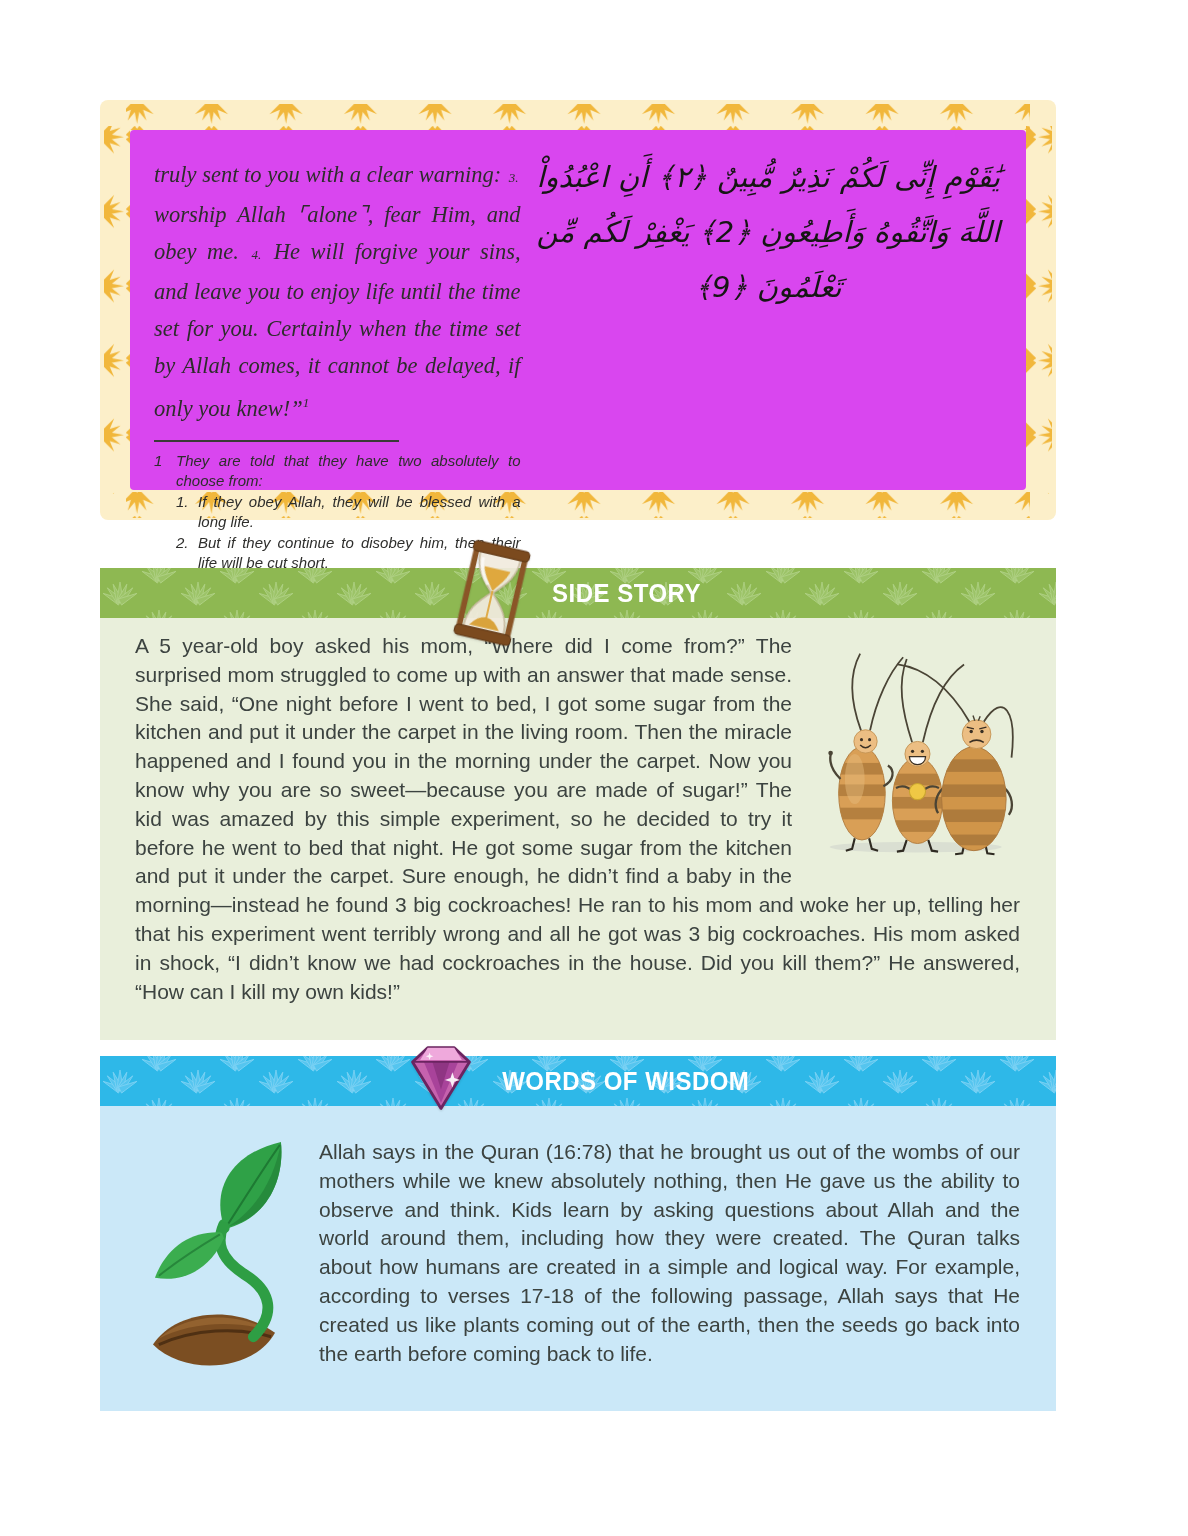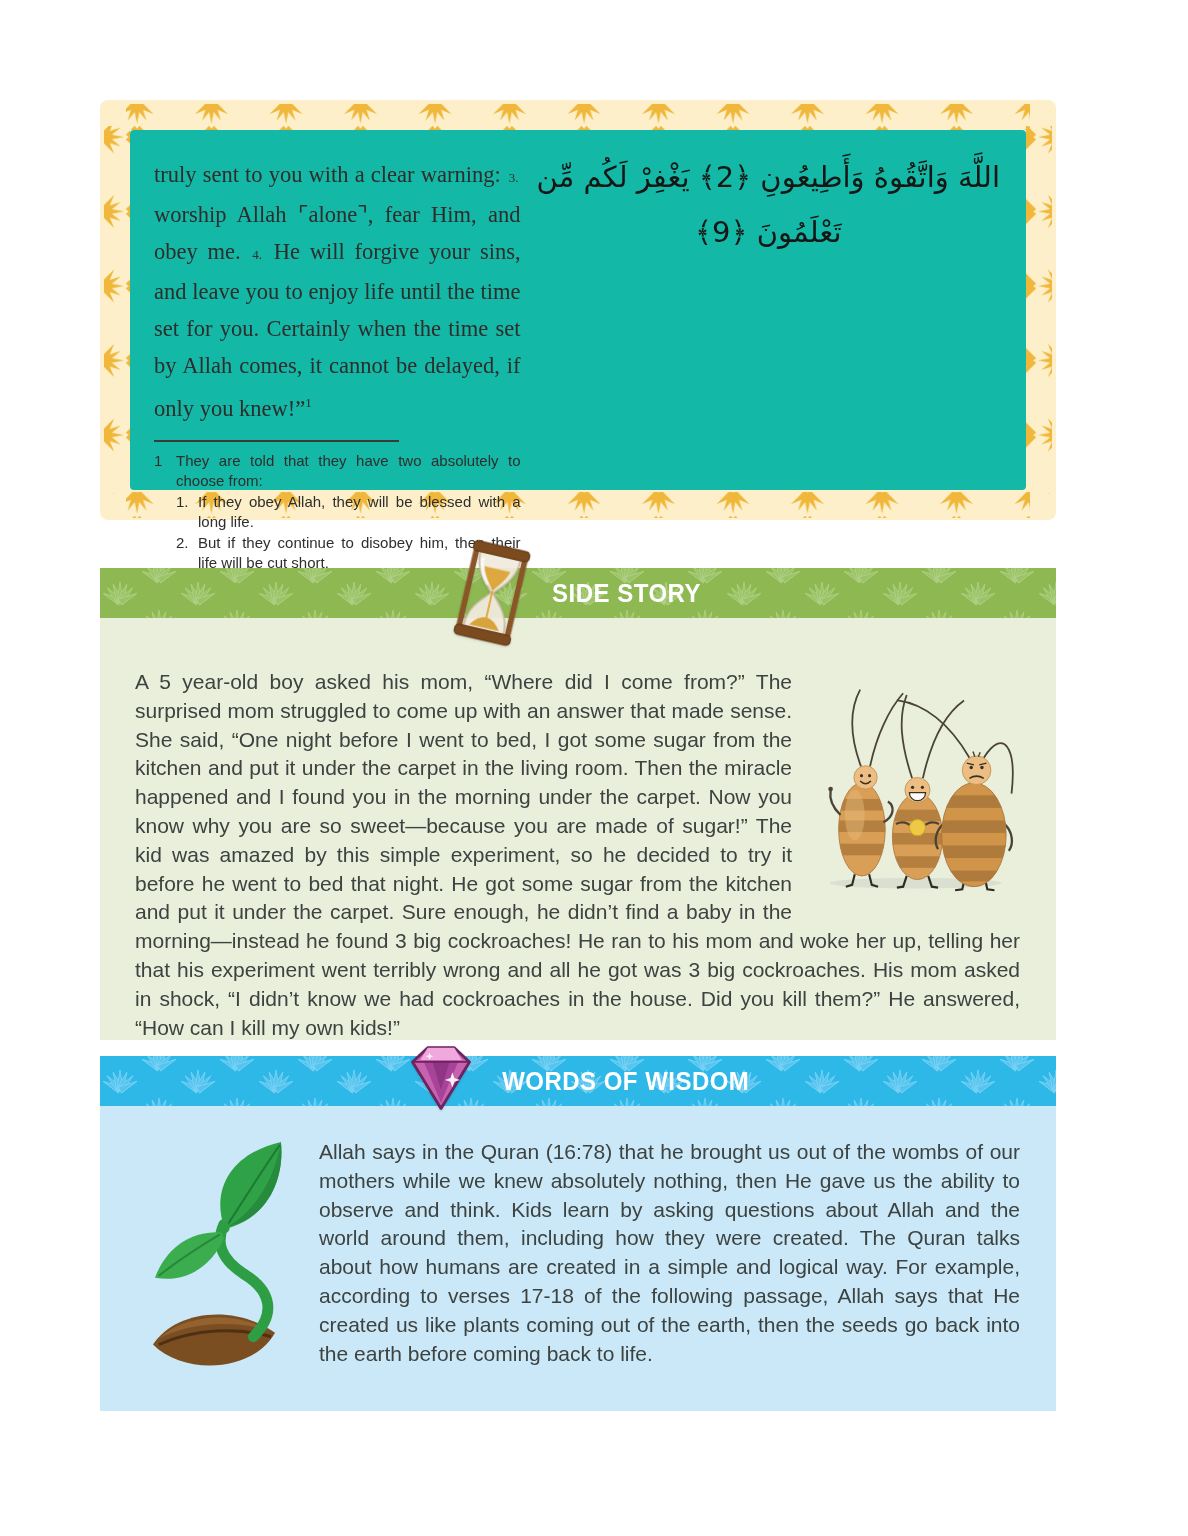--- a/index.html
+++ b/index.html
@@ -4,21 +4,21 @@
 <style>
   html,body{margin:0;padding:0;background:#ffffff;}
   .page{position:relative;width:1188px;height:1536px;background:#ffffff;overflow:hidden;
         font-family:"Liberation Sans",sans-serif;}
 
   
   .quran-frame{position:absolute;left:100px;top:100px;width:956px;height:420px;
                background:#FCEFC9;border-radius:8px;}
   .frame-deco{position:absolute;left:0;top:0;width:956px;height:420px;}
   .quran-inner{position:absolute;left:30px;top:30px;right:30px;bottom:30px;
-               background:#14b8a6;border-radius:4px;display:flex;}
+               background:#d946ef;border-radius:4px;display:flex;font-style:italic;}
   .translation-col{width:446px;padding:26px 6px 0 24px;box-sizing:border-box;}
   .translation{margin:0;font-family:"Liberation Serif",serif;font-size:22.5px;
                line-height:37px;color:#2d2d2b;text-align:justify;}
   .vnum{font-size:13px;color:#2d2d2b;padding:0 2px;}
   .fnref{font-size:13px;}
   .fn-rule{width:245px;border-top:2px solid #3a3a38;margin:13px 0 9px 0;}
   .footnote{font-size:15px;line-height:20.5px;color:#2e2e2c;text-align:justify;}
   .fn-intro{display:flex;}
   .fn-marker{flex:0 0 22px;}
   .fn-item{display:flex;margin-left:22px;}
@@ -34,21 +34,21 @@
   .band-pattern{position:absolute;left:0;top:0;width:956px;height:50px;}
   .band-center{position:absolute;left:0;top:0;width:100%;height:50px;
                display:flex;align-items:center;justify-content:center;gap:16px;}
   .band-title{color:#ffffff;font-size:25px;font-weight:bold;letter-spacing:0.5px;
               transform:scaleX(0.96);white-space:nowrap;}
 
   
   .side-story{position:absolute;left:100px;top:568px;width:956px;}
   .band-green{background:#8EB852;}
   .ss-body{background:#E9EFDB;height:422px;box-sizing:border-box;
-           padding:50px 36px 0 35px;overflow:hidden;}
+           padding:14px 36px 0 35px;overflow:hidden;}
   .body-text{margin:0;font-size:21px;line-height:28.8px;color:#3C4340;text-align:justify;}
   .roaches{float:right;width:206px;height:234px;margin:-4px 4px 2px 18px;}
   .hg{width:82px;height:102px;margin:-26px 0;transform:rotate(13deg);
       filter:drop-shadow(0 1px 1px rgba(0,0,0,0.15));}
 
   
   .wisdom{position:absolute;left:100px;top:1056px;width:956px;border-radius:22px;}
   .band-blue{background:#2EB8E8;}
   .wow-body{background:#CBE8F8;height:305px;box-sizing:border-box;
             padding:32px 36px 0 35px;overflow:hidden;}
@@ -100,20 +100,21 @@
             <span class="fn-num">1.</span>
             <span>If they obey Allah, they will be blessed with a long life.</span>
           </div>
           <div class="fn-item">
             <span class="fn-num">2.</span>
             <span>But if they continue to disobey him, then their life will be cut short.</span>
           </div>
         </div>
       </div>
       <div class="arabic-col">
+        <div class="ar-line">يَٰقَوْمِ إِنِّى لَكُمْ نَذِيرٌ مُّبِينٌ ﴿٢﴾ أَنِ اعْبُدُواْ</div>
         <div class="ar-line">اللَّهَ وَاتَّقُوهُ وَأَطِيعُونِ ﴿2﴾ يَغْفِرْ لَكُم مِّن</div>
         <div class="ar-line ar-last">تَعْلَمُونَ ﴿9﴾</div>
       </div>
     </div>
   </section>
 
   <section class="side-story">
     <header class="band band-green">
       <svg class="band-pattern" viewBox="0 0 956 50" preserveAspectRatio="none" aria-hidden="true">
         <defs>

